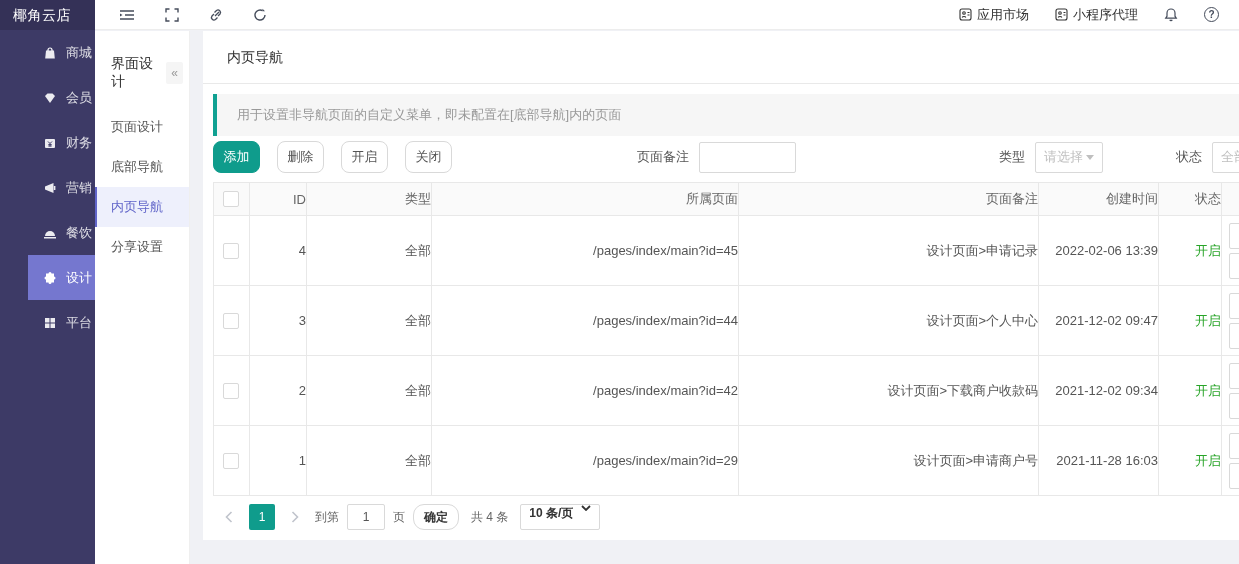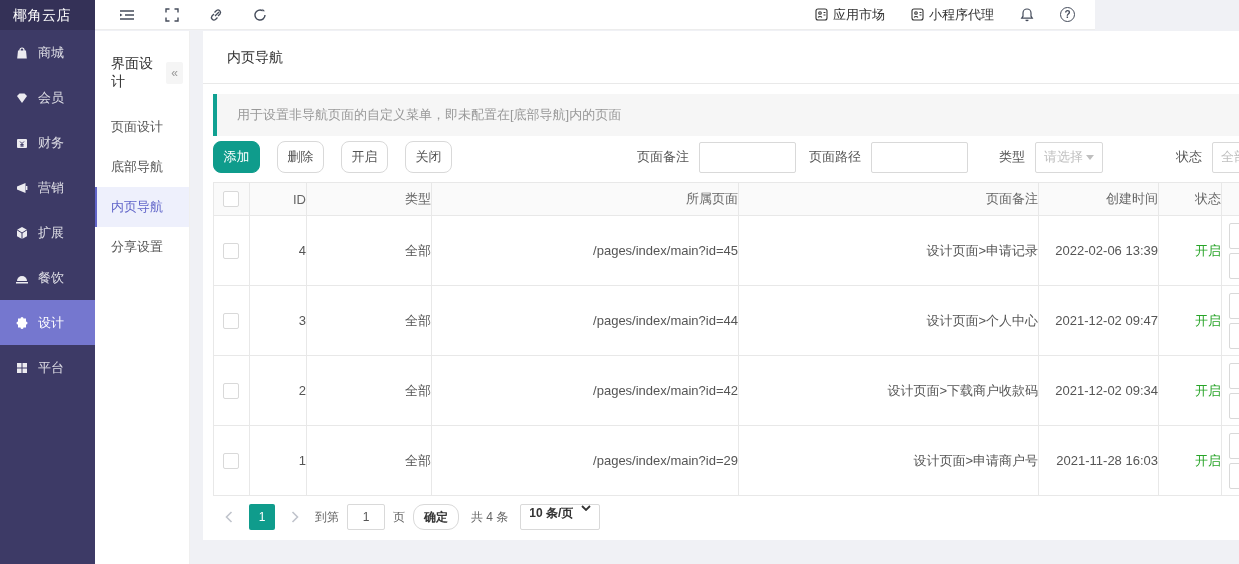--- a/index.html
+++ b/index.html
@@ -5,25 +5,25 @@
   * { margin:0; padding:0; box-sizing:border-box; }
   html,body { width:1239px; height:564px; overflow:hidden; background:#f0f1f5;
     font-family:"Liberation Sans","DejaVu Sans",sans-serif; font-size:13px; color:#555; }
   .icon svg { display:block; }
 
   
   .sidebar { position:absolute; left:0; top:0; width:95px; height:564px; background:#3d3a66; z-index:5; }
   .logo { height:30px; line-height:30px; background:#343157; color:#fff; font-size:14px; padding-left:13px;
     letter-spacing:.5px; white-space:nowrap; }
   .side-item { height:45px; display:flex; align-items:center; gap:9px; padding-left:15px;
-    color:rgba(255,255,255,.82); font-size:13px; cursor:pointer; }
+    color:rgba(255,255,255,.82); font-size:13px; cursor:pointer;margin-left:28px; }
   .side-item.active { background:#7577cf; color:#fff; }
 
   
-  .topbar { position:absolute; left:95px; top:0; width:1000px; height:30px; background:#fff;
+  .topbar { position:absolute; left:95px; top:0; width:1144px; height:30px; background:#fff;
     border-bottom:1px solid #ededed; display:flex; align-items:center; z-index:4; }
   .tb-icons { display:flex; align-items:center; gap:30px; padding-left:24px; }
   .tb-icon { color:#454c5b; cursor:pointer; display:flex; align-items:center; }
   .tb-right { margin-left:auto; display:flex; align-items:center; gap:26px; padding-right:20px; color:#333; }
   .tb-link { display:flex; align-items:center; gap:5px; cursor:pointer; font-size:13px; }
   .help-circle { width:15px; height:15px; border:1.4px solid #454c5b; border-radius:50%;
     display:flex; align-items:center; justify-content:center; font-size:10px; font-weight:bold; color:#454c5b; }
 
   
   .subsidebar { position:absolute; left:95px; top:31px; width:95px; height:533px; background:#fff;
@@ -114,29 +114,20 @@
     <span>财务</span>
   </div>
   <div class="side-item">
     <span class="icon">
         <svg width="14" height="14" viewBox="0 0 14 14">
           <path d="M2 5.5L10.5 2v10L2 8.5z" fill="#fff" opacity=".9"></path>
           <rect x="10.8" y="5" width="1.6" height="4" fill="#fff" opacity=".9"></rect>
         </svg>
       </span>
     <span>营销</span>
-  </div>
-  <div class="side-item">
-    <span class="icon">
-        <svg width="14" height="14" viewBox="0 0 14 14">
-          <path d="M7 1l5 2.8v6.4L7 13 2 10.2V3.8z" fill="#fff" opacity=".9"></path>
-          <path d="M2 3.8L7 7l5-3.2M7 7v6" stroke="#3d3a66" stroke-width="1" fill="none"></path>
-        </svg>
-      </span>
-    <span>扩展</span>
   </div>
   <div class="side-item">
     <span class="icon">
         <svg width="14" height="14" viewBox="0 0 14 14">
           <path d="M2 10a5 5 0 0 1 10 0z" fill="#fff" opacity=".9"></path>
           <rect x="1" y="11" width="12" height="1.5" fill="#fff" opacity=".9"></rect>
         </svg>
       </span>
     <span>餐饮</span>
   </div>
@@ -239,24 +230,20 @@
     </div>
 
     <div class="toolbar">
       <div class="btn btn-add" style="left:0">添加</div>
       <div class="btn" style="left:64px">删除</div>
       <div class="btn" style="left:128px">开启</div>
       <div class="btn" style="left:192px">关闭</div>
 
       <div class="fgroup" style="left:424px">
         <span class="flabel">页面备注</span>
-        <input class="finput" style="width: 97px;">
-      </div>
-      <div class="fgroup" style="left:596px">
-        <span class="flabel">页面路径</span>
         <input class="finput" style="width: 97px;">
       </div>
       <div class="fgroup" style="left:786px">
         <span class="flabel">类型</span>
         <div class="fselect" style="width:68px">
           <span>请选择</span>
           <span class="caret"></span>
         </div>
       </div>
       <div class="fgroup" style="left:963px">

